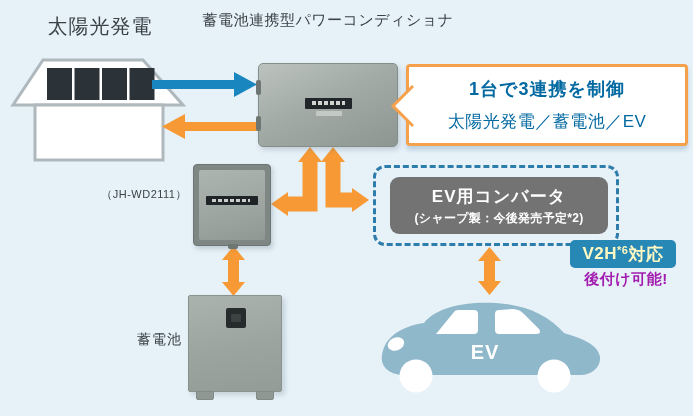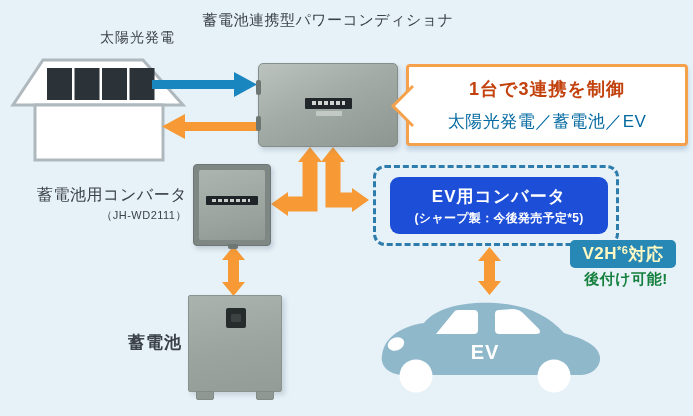--- a/index.html
+++ b/index.html
@@ -10,27 +10,27 @@
     background: #e7f1f8;
     overflow: hidden;
     font-family: "Liberation Sans", "DejaVu Sans", sans-serif;
     color: #3a4247;
   }
   .abs { position: absolute; }
 
   
   .title { left:163px; top:9px; width:330px; text-align:center;
            font-size:15px; font-weight:500; line-height:21px; letter-spacing:.5px; }
-  .solar-label { left:25px; top:29px; width:150px; text-align:right;
-                 font-size:14px; font-weight:500; letter-spacing:1px; }
+  .solar-label { left:25px; top:13px; width:150px; text-align:center;
+                 font-size:20px; font-weight:500; letter-spacing:1px; }
   .bc-label { left:15px; top:184px; width:172px; text-align:right;
               font-size:16px; font-weight:500; line-height:21px; letter-spacing:.5px; }
   .bc-label .l2 { font-size:11px; }
   .battery-label { left:108px; top:331px; width:74px; text-align:right;
-                   font-size:17px; font-weight:700; letter-spacing:1px; }
+                   font-size:14px; font-weight:400; letter-spacing:1px; }
 
   
   .house-svg { left:8px; top:53px; z-index:1; }
 
   
   .arrows { left:0; top:0; z-index:2; pointer-events:none; }
 
   
   .pcs { left:258px; top:63px; width:140px; height:84px; z-index:3;
          background: linear-gradient(155deg, #bcc3be 0%, #a2aba6 45%, #8d9690 100%);
@@ -43,54 +43,54 @@
   .pcs-sub { position:absolute; left:57px; top:47px; width:26px; height:5px;
              background:#c3c9c4; border-radius:1px; }
   .pcs-tab { position:absolute; left:-3px; width:5px; height:15px;
              background:#6d7672; border-radius:2px; }
 
   
   .callout { left:406px; top:64px; width:282px; height:82px; z-index:3;
              background:#fff; border:3px solid #f5a04a; border-radius:4px;
              box-shadow: 0 4px 4px rgba(140,170,195,.45);
              display:flex; flex-direction:column; align-items:center; justify-content:center; gap:9px; }
-  .callout-heading { font-size:18px; font-weight:bold; color:#c2410c; letter-spacing:1px; }
+  .callout-heading { font-size:18px; font-weight:bold; color:#0369a1; letter-spacing:1px; }
   .callout-sub { font-size:17px; color:#0369a1; letter-spacing:.5px; }
   .callout-tail { position:absolute; left:-20px; top:16px; }
 
   
   .bc-dev { left:193px; top:164px; width:78px; height:82px; z-index:3;
             background:#7e8783; border:1px solid #6d7672; border-radius:4px; padding:5px;
             box-shadow: 2px 3px 5px rgba(100,120,135,.3); }
   .bc-inner { position:relative; width:100%; height:100%; border-radius:2px;
               background: linear-gradient(165deg,#adb5b0 0%, #99a29d 70%, #8f9893 100%); }
   .bc-slot { position:absolute; left:7px; top:26px; width:52px; height:9px;
              background:#1e2428; border-radius:1px; }
   .bc-slot::after { content:""; position:absolute; left:6px; top:3px; width:38px; height:3px;
              background: repeating-linear-gradient(90deg,#c8cdc9 0 4px, transparent 4px 6px); }
   .bc-nub { position:absolute; left:34px; bottom:-4px; width:10px; height:5px;
             background:#6d7672; border-radius:0 0 2px 2px; }
 
   
   .dashed-box { left:373px; top:165px; width:246px; height:81px; z-index:2;
                 border:3px dashed #2e7cab; border-radius:12px; }
   .ev-box { left:390px; top:177px; width:218px; height:57px; z-index:3;
-            background:#1d4ed8; border-radius:9px; color:#fff; text-align:center;
+            background:#737373; border-radius:9px; color:#fff; text-align:center;
             display:flex; flex-direction:column; align-items:center; justify-content:center; gap:2px; }
   .ev-box .l1 { font-size:17px; font-weight:bold; letter-spacing:1px; }
   .ev-box .l2 { font-size:12px; font-weight:bold; letter-spacing:.3px; }
 
   
   .v2h-badge { left:570px; top:240px; width:106px; height:28px; z-index:5;
                background:#2787b5; border-radius:5px; color:#fef9c3;
                display:flex; align-items:center; justify-content:center;
                font-size:17px; font-weight:bold; letter-spacing:.5px; }
   .v2h-badge .sup { font-size:11px; position:relative; top:-4px; }
   .v2h-note { left:576px; top:270px; width:100px; text-align:center; z-index:5;
-              font-size:15px; font-weight:bold; color:#15803d; letter-spacing:.5px; }
+              font-size:15px; font-weight:bold; color:#a21caf; letter-spacing:.5px; }
 
   
   .battery { left:188px; top:295px; width:94px; height:106px; z-index:3; }
   .battery-body { position:absolute; left:0; top:0; width:94px; height:97px;
                   background: linear-gradient(170deg,#abb3ae 0%, #9ba49f 55%, #939c97 100%);
                   border:1px solid #8a938e; border-radius:2px;
                   box-shadow: 3px 3px 5px rgba(100,120,135,.25); }
   .battery-module { position:absolute; left:37px; top:12px; width:20px; height:20px;
                     background:#262c2c; border-radius:2px; }
   .battery-module::after { content:""; position:absolute; left:5px; top:6px; width:10px; height:8px;
@@ -108,21 +108,20 @@
 
 <div class="stage">
 
   <div class="abs title">
     <div>蓄電池連携型パワーコンディショナ</div>
   </div>
 
   <div class="abs solar-label">太陽光発電</div>
 
   <div class="abs bc-label">
-    <div>蓄電池用コンバータ</div>
     <div class="l2">（JH-WD2111）</div>
   </div>
 
   <div class="abs battery-label">蓄電池</div>
 
   <svg class="abs house-svg" width="185" height="110" viewBox="0 0 185 110">
     <polygon points="35,7 135,7 175,52 5,52" fill="#ffffff" stroke="#aeb8bd" stroke-width="3" stroke-linejoin="miter"></polygon>
     <rect x="27" y="52" width="128" height="55" fill="#ffffff" stroke="#aeb8bd" stroke-width="3"></rect>
     <g>
       <rect x="39" y="15" width="25" height="32" fill="#2c3338"></rect>
@@ -187,21 +186,21 @@
   <div class="abs bc-dev">
     <div class="bc-inner">
       <div class="bc-slot"></div>
     </div>
     <div class="bc-nub"></div>
   </div>
 
   <div class="abs dashed-box"></div>
   <div class="abs ev-box">
     <div class="l1">EV用コンバータ</div>
-    <div class="l2">(シャープ製：今後発売予定*5)</div>
+    <div class="l2">(シャープ製：今後発売予定*2)</div>
   </div>
 
   <div class="abs v2h-badge">
     <span>V2H</span>
       <span class="sup">*6</span>
       <span>対応</span>
   </div>
   <div class="abs v2h-note">後付け可能!</div>
 
   <div class="abs battery">

